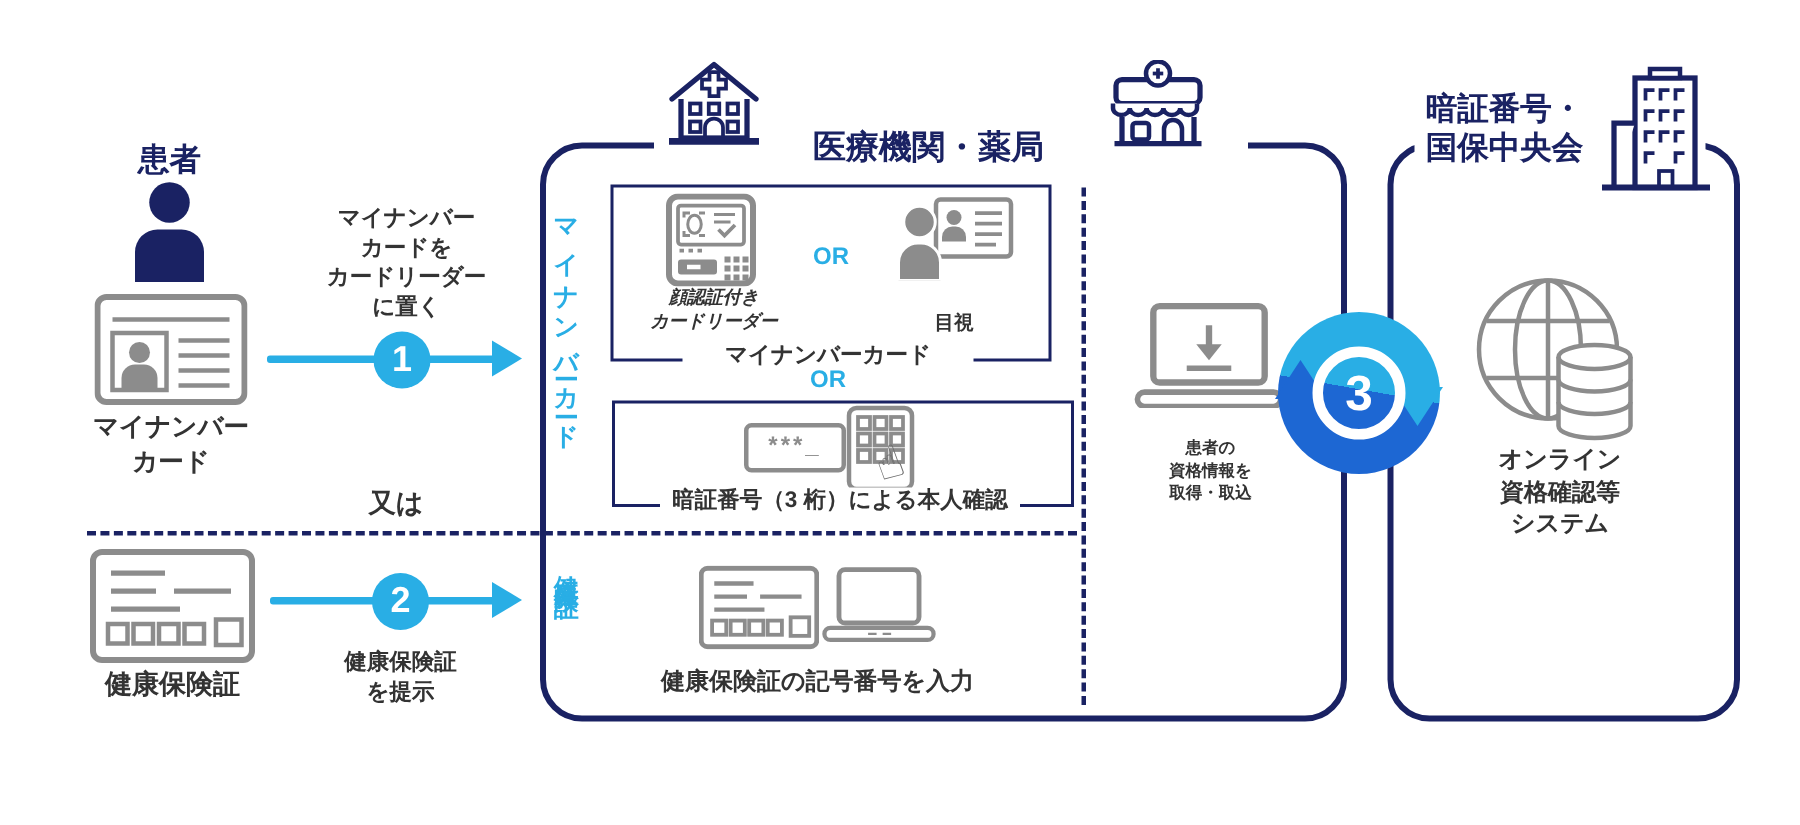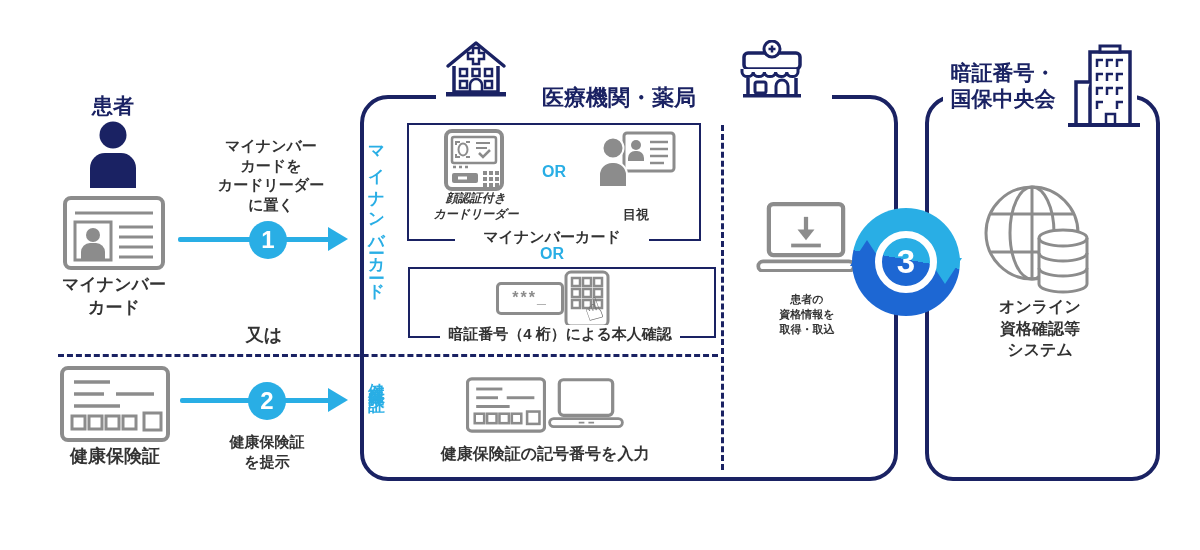--- a/index.html
+++ b/index.html
@@ -193,21 +193,21 @@
         <rect x="30" y="8" width="8" height="8"></rect>
       <rect x="8" y="19" width="8" height="8"></rect>
         <rect x="19" y="19" width="8" height="8"></rect>
         <rect x="30" y="19" width="8" height="8"></rect>
       <rect x="8" y="30" width="8" height="8"></rect>
         <rect x="19" y="30" width="8" height="8"></rect>
         <rect x="30" y="30" width="8" height="8"></rect>
     </g>
   </svg>
   <div class="abs" style="left:584px;top:292px;font-size:30px;color:#6e6e6e;transform:rotate(-20deg);">☝</div>
-  <div class="boxcaption" style="left:440px;top:325px;width:240px;">暗証番号（4 桁）による本人確認</div>
+  <div class="boxcaption" style="left:440px;top:325px;width:240px;">暗証番号（3 桁）による本人確認</div>
 
   <svg class="abs" style="left:466px;top:377px;color:var(--gray);" width="80" height="56" viewBox="0 0 110 76">
     <rect x="2" y="2" width="106" height="72" rx="6" fill="#fff" stroke="currentColor" stroke-width="4.5"></rect>
     <line x1="14" y1="16" x2="50" y2="16" stroke="currentColor" stroke-width="4"></line>
     <line x1="14" y1="28" x2="44" y2="28" stroke="currentColor" stroke-width="4"></line>
     <line x1="56" y1="28" x2="94" y2="28" stroke="currentColor" stroke-width="4"></line>
     <line x1="14" y1="40" x2="60" y2="40" stroke="currentColor" stroke-width="4"></line>
     <rect x="12" y="50" width="13" height="13" fill="none" stroke="currentColor" stroke-width="3.5"></rect>
     <rect x="29" y="50" width="13" height="13" fill="none" stroke="currentColor" stroke-width="3.5"></rect>
     <rect x="46" y="50" width="13" height="13" fill="none" stroke="currentColor" stroke-width="3.5"></rect>

